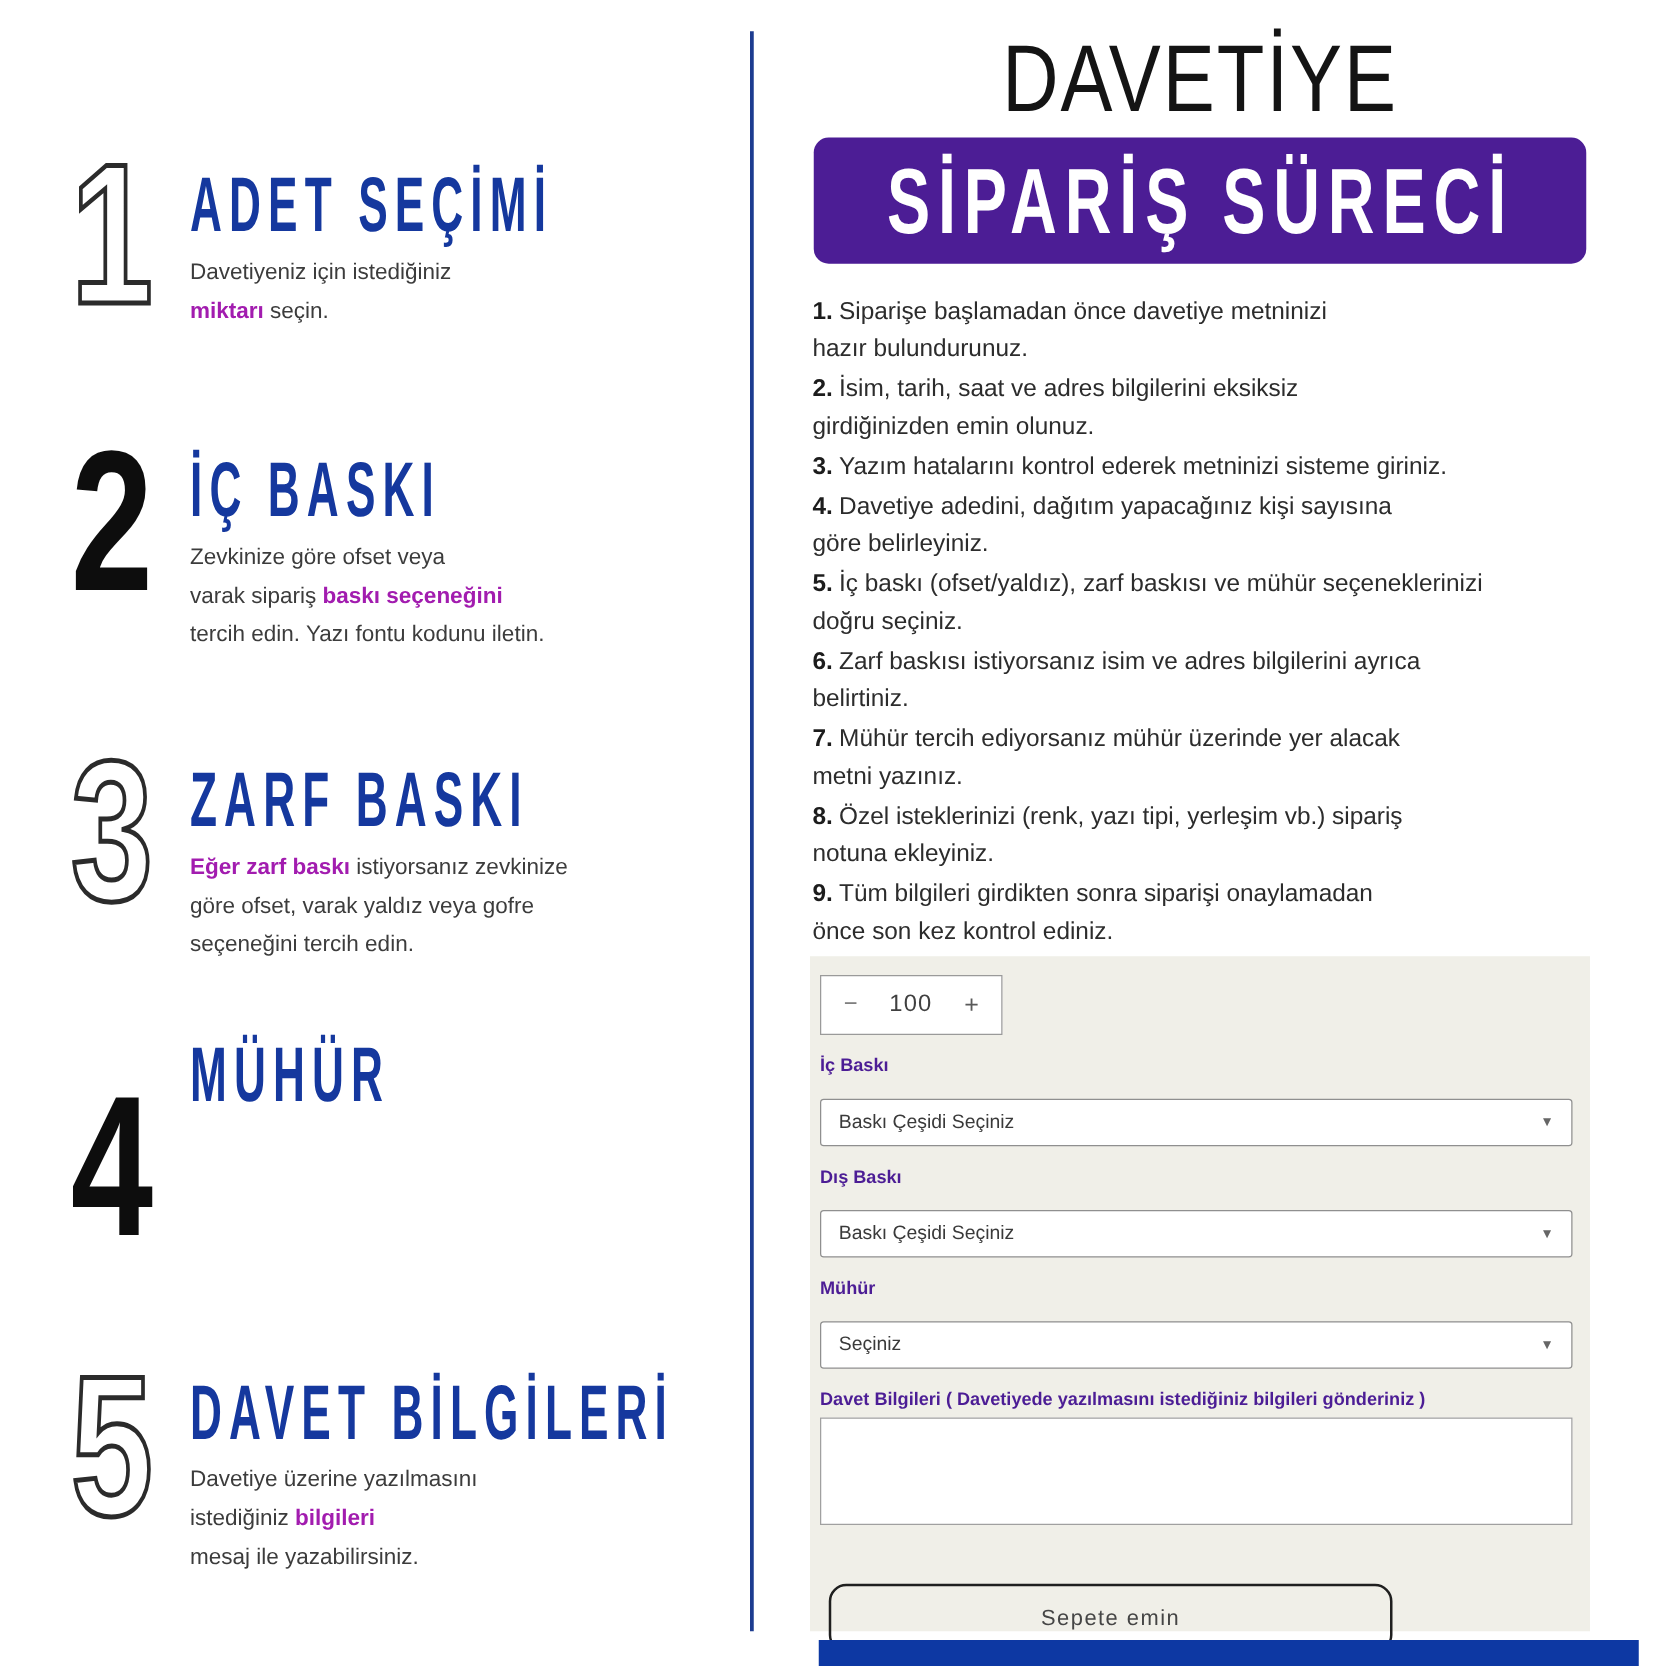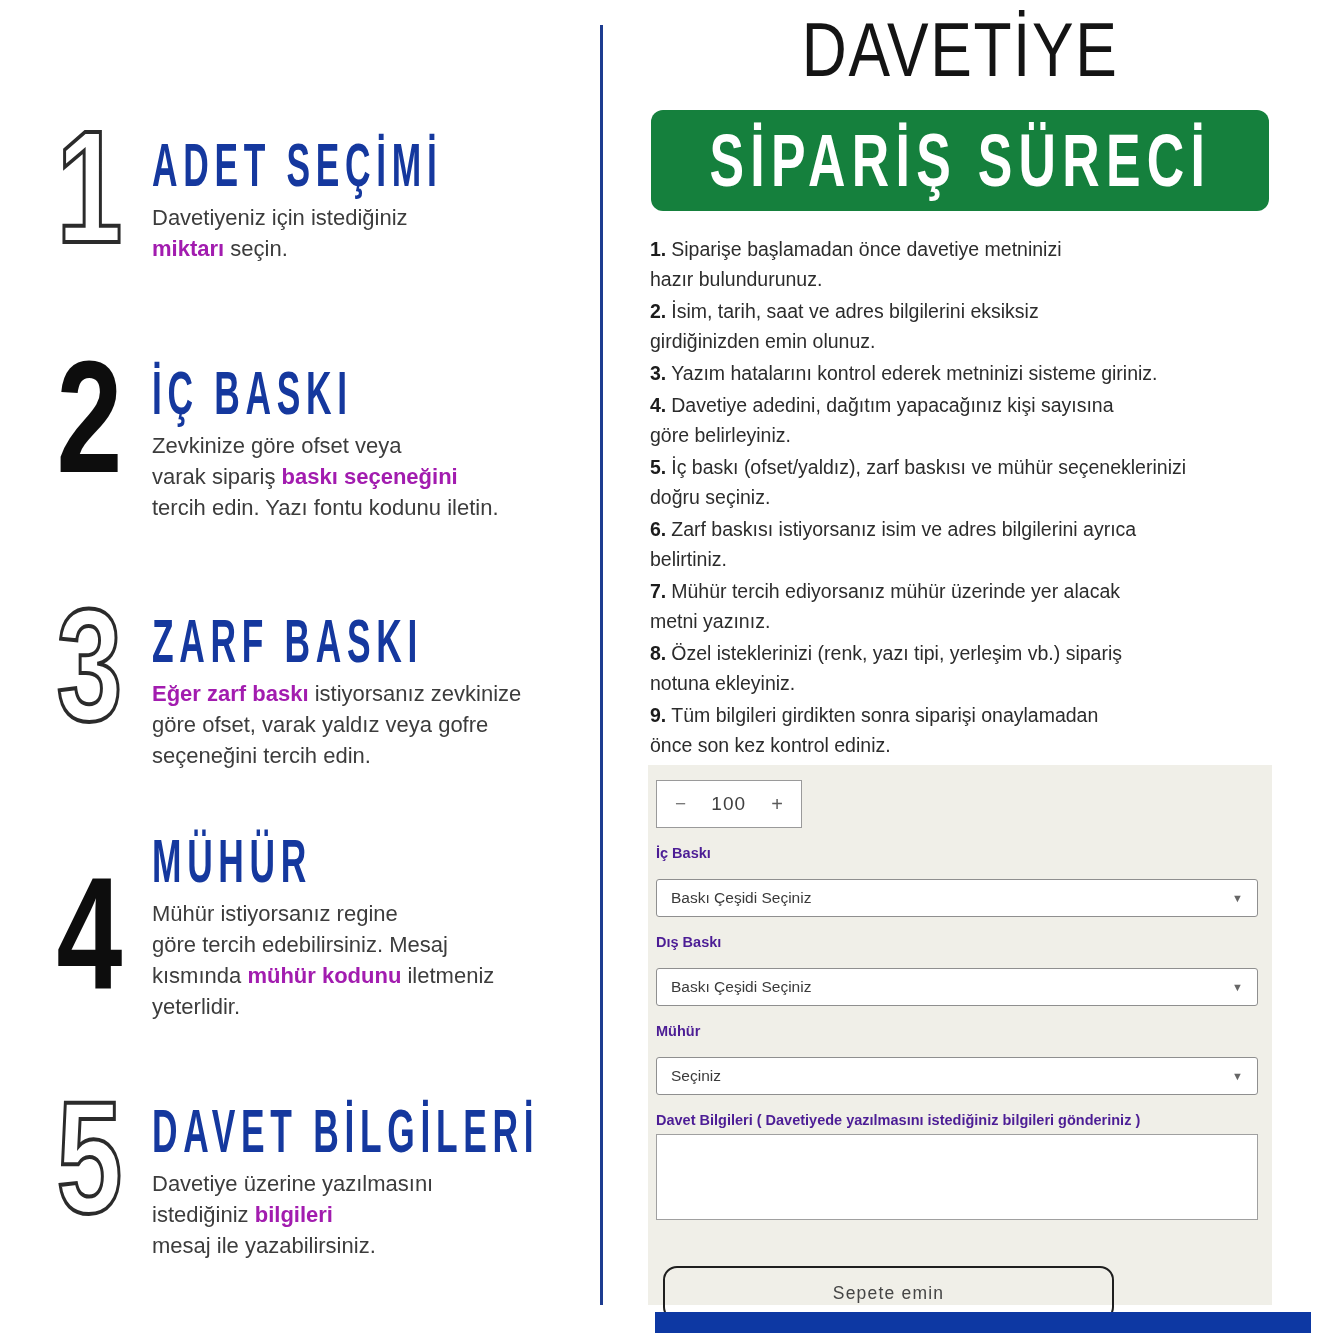--- a/index.html
+++ b/index.html
@@ -9,38 +9,38 @@
   
   .step{position:absolute;left:0;width:600px;}
   .num{position:absolute;left:28px;width:122px;text-align:center;
        font-size:160px;line-height:122px;font-weight:700;}
   .num-inner{display:inline-block;transform:scaleX(0.74);transform-origin:50% 0;}
   .num.outline{color:#ffffff;-webkit-text-stroke:4px #2b2b2b;}
   .num.solid{color:#0d0d0d;}
   .step-content{position:absolute;left:152px;width:430px;}
   .stitle{height:62px;color:#15389e;font-weight:700;font-size:62px;line-height:62px;white-space:nowrap;}
   .stitle-inner{display:inline-block;letter-spacing:10px;transform:scaleX(0.57);transform-origin:0 50%;}
-  .sbody{margin:6px 0 0;font-size:22px;line-height:31px;color:#3c3c3c;}
+  .sbody{margin:6px 0 0;font-size:18px;line-height:31px;color:#3c3c3c;}
   .sbody b{color:#a21caf;font-weight:700;}
 
   .s1{top:134px;} .s1 .num{top:-8px;}
   .s2{top:362px;} .s2 .num{top:-6px;}
   .s3{top:610px;} .s3 .num{top:-6px;}
   .s4{top:830px;} .s4 .num{top:42px;}
   .s5{top:1100px;} .s5 .num{top:-4px;}
 
   
   .divider{position:absolute;left:600px;top:25px;width:3px;height:1280px;background:#1d3c90;}
 
   
-  .pagetitle{position:absolute;left:650px;top:12px;width:620px;text-align:center;
+  .pagetitle{position:absolute;left:650px;top:26px;width:620px;text-align:center;
              font-size:76px;line-height:76px;font-weight:400;color:#141414;white-space:nowrap;}
   .pagetitle-inner{display:inline-block;letter-spacing:2px;transform:scaleX(0.82);transform-origin:50% 50%;}
 
-  .banner{position:absolute;left:651px;top:110px;width:618px;height:101px;background:#15803d;
+  .banner{position:absolute;left:651px;top:110px;width:618px;height:101px;background:#4c1d95;
           border-radius:12px;display:flex;align-items:center;justify-content:center;}
   .banner-inner{color:#ffffff;font-weight:700;font-size:74px;letter-spacing:9px;white-space:nowrap;
                 display:inline-block;transform:scaleX(0.70);transform-origin:50% 50%;}
 
   .plist{position:absolute;left:650px;top:234px;width:660px;}
   .pitem{margin:0 0 2px;font-size:19.5px;line-height:30px;color:#2c2c2c;}
   .pitem b{font-weight:700;margin-right:5px;color:#1c1c1c;}
   .pitem .pt{white-space:pre-line;}
 
   
@@ -101,26 +101,20 @@
         <span>göre ofset, varak yaldız veya gofre</span><br>
         <span>seçeneğini tercih edin.</span>
       </p>
     </div>
   </div>
 
   <div class="step s4">
     <div class="num solid"><span class="num-inner">4</span></div>
     <div class="step-content">
       <div class="stitle"><span class="stitle-inner">MÜHÜR</span></div>
-      <p class="sbody">
-        <span>Mühür istiyorsanız regine</span><br>
-        <span>göre  tercih edebilirsiniz. Mesaj</span><br>
-        <span>kısmında </span><b>mühür kodunu</b><span> iletmeniz</span><br>
-        <span>yeterlidir.</span>
-      </p>
     </div>
   </div>
 
   <div class="step s5">
     <div class="num outline"><span class="num-inner">5</span></div>
     <div class="step-content">
       <div class="stitle"><span class="stitle-inner">DAVET BİLGİLERİ</span></div>
       <p class="sbody">
         <span>Davetiye üzerine yazılmasını</span><br>
         <span>istediğiniz </span><b>bilgileri</b><br>

